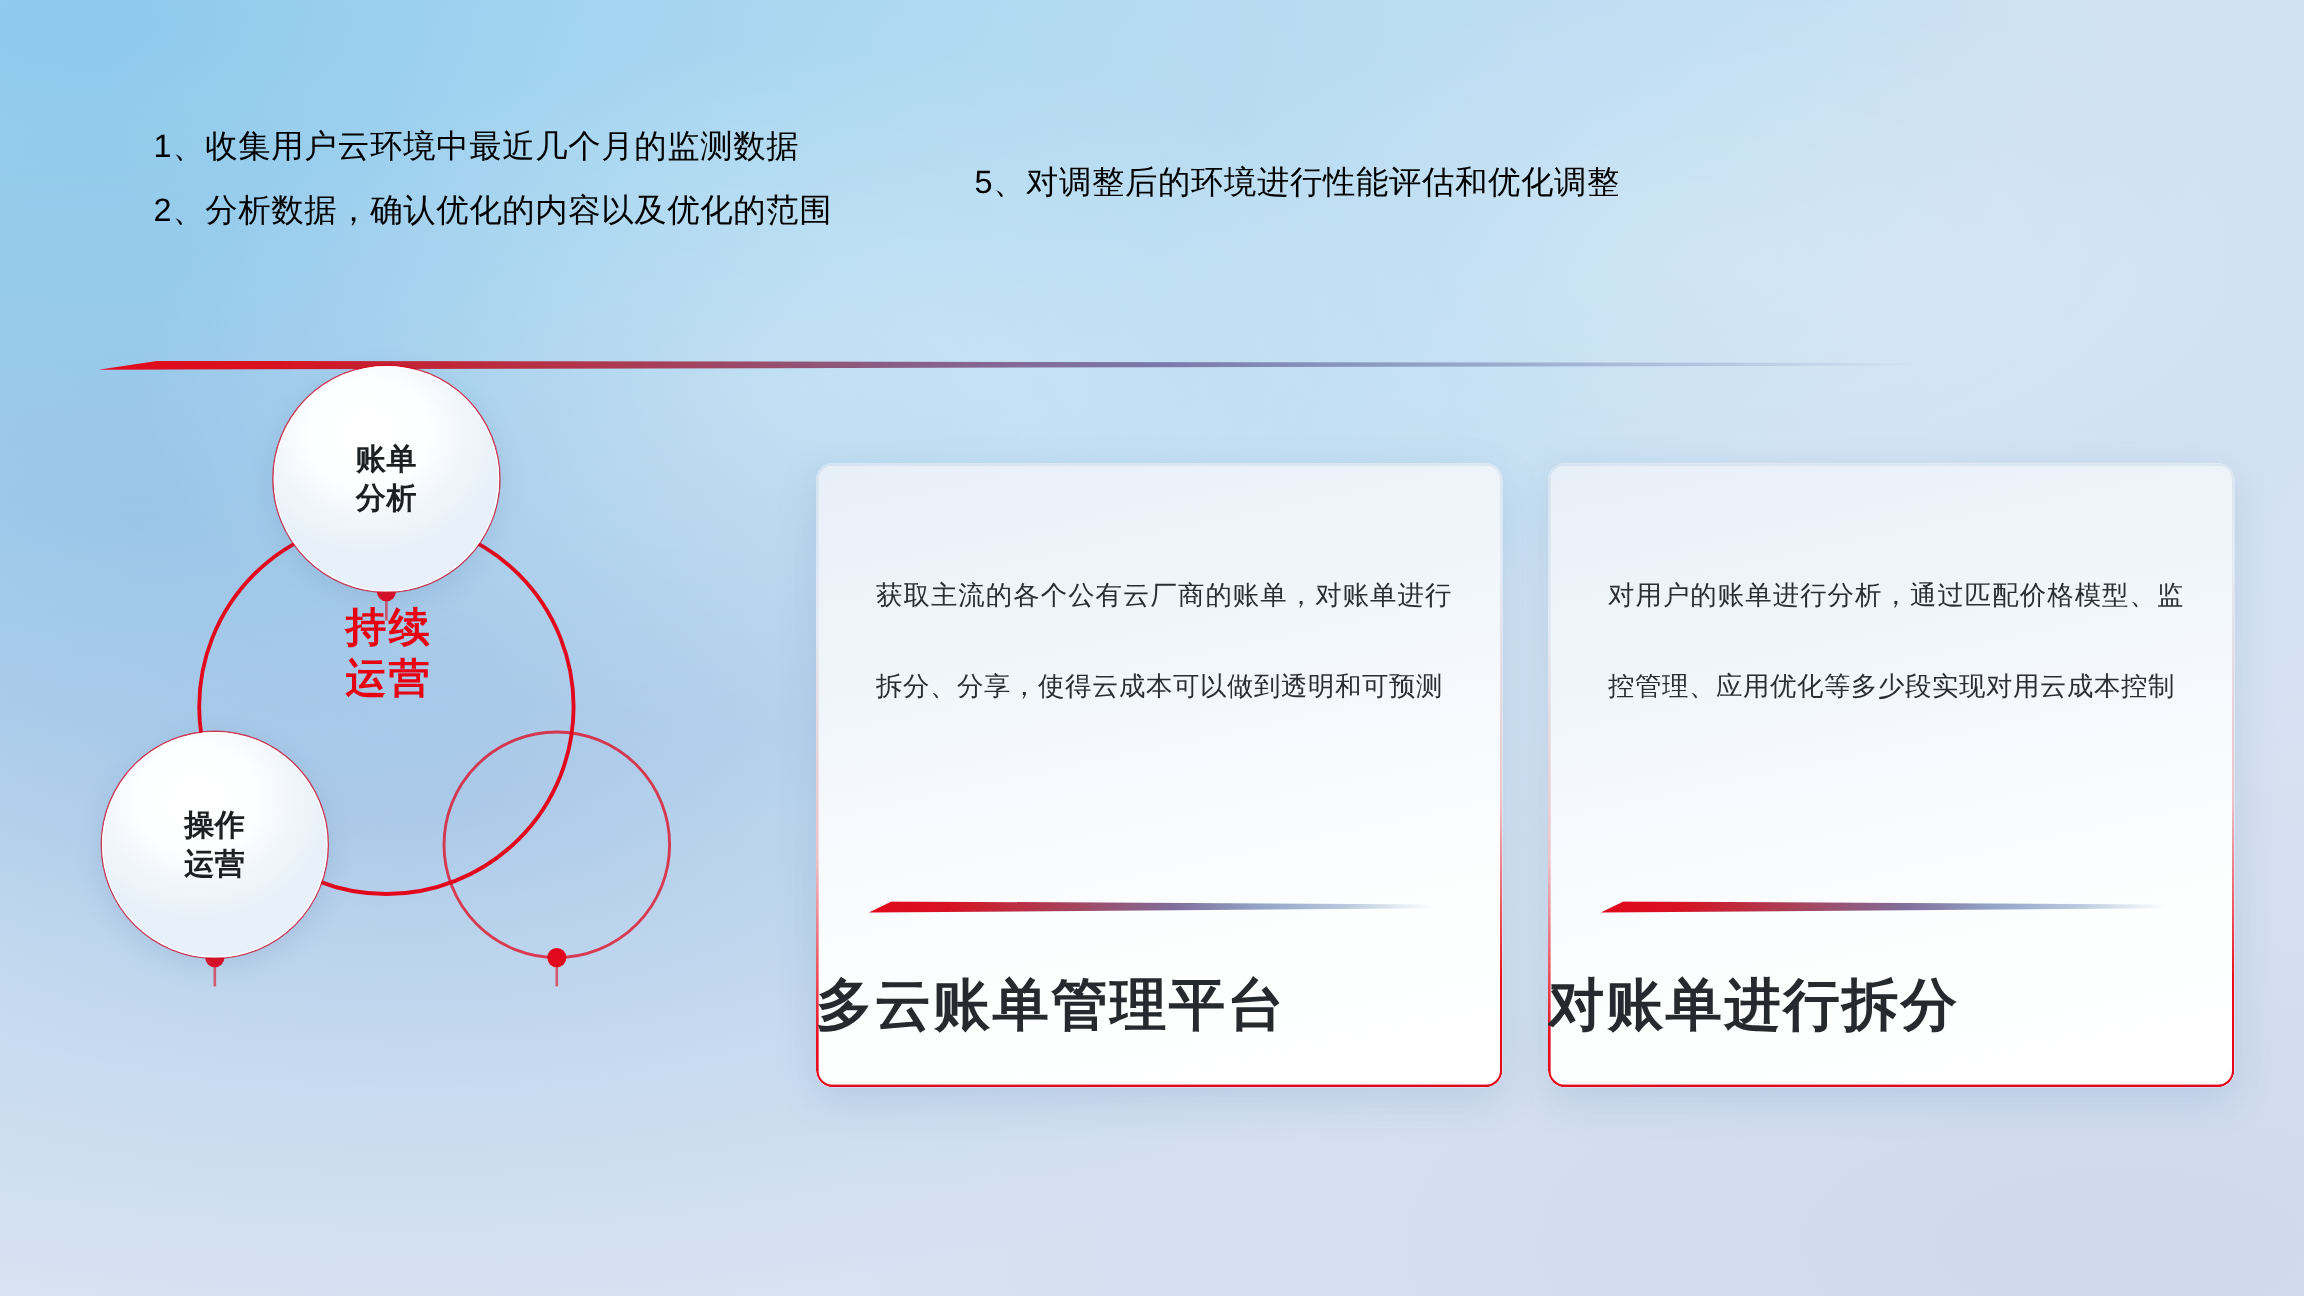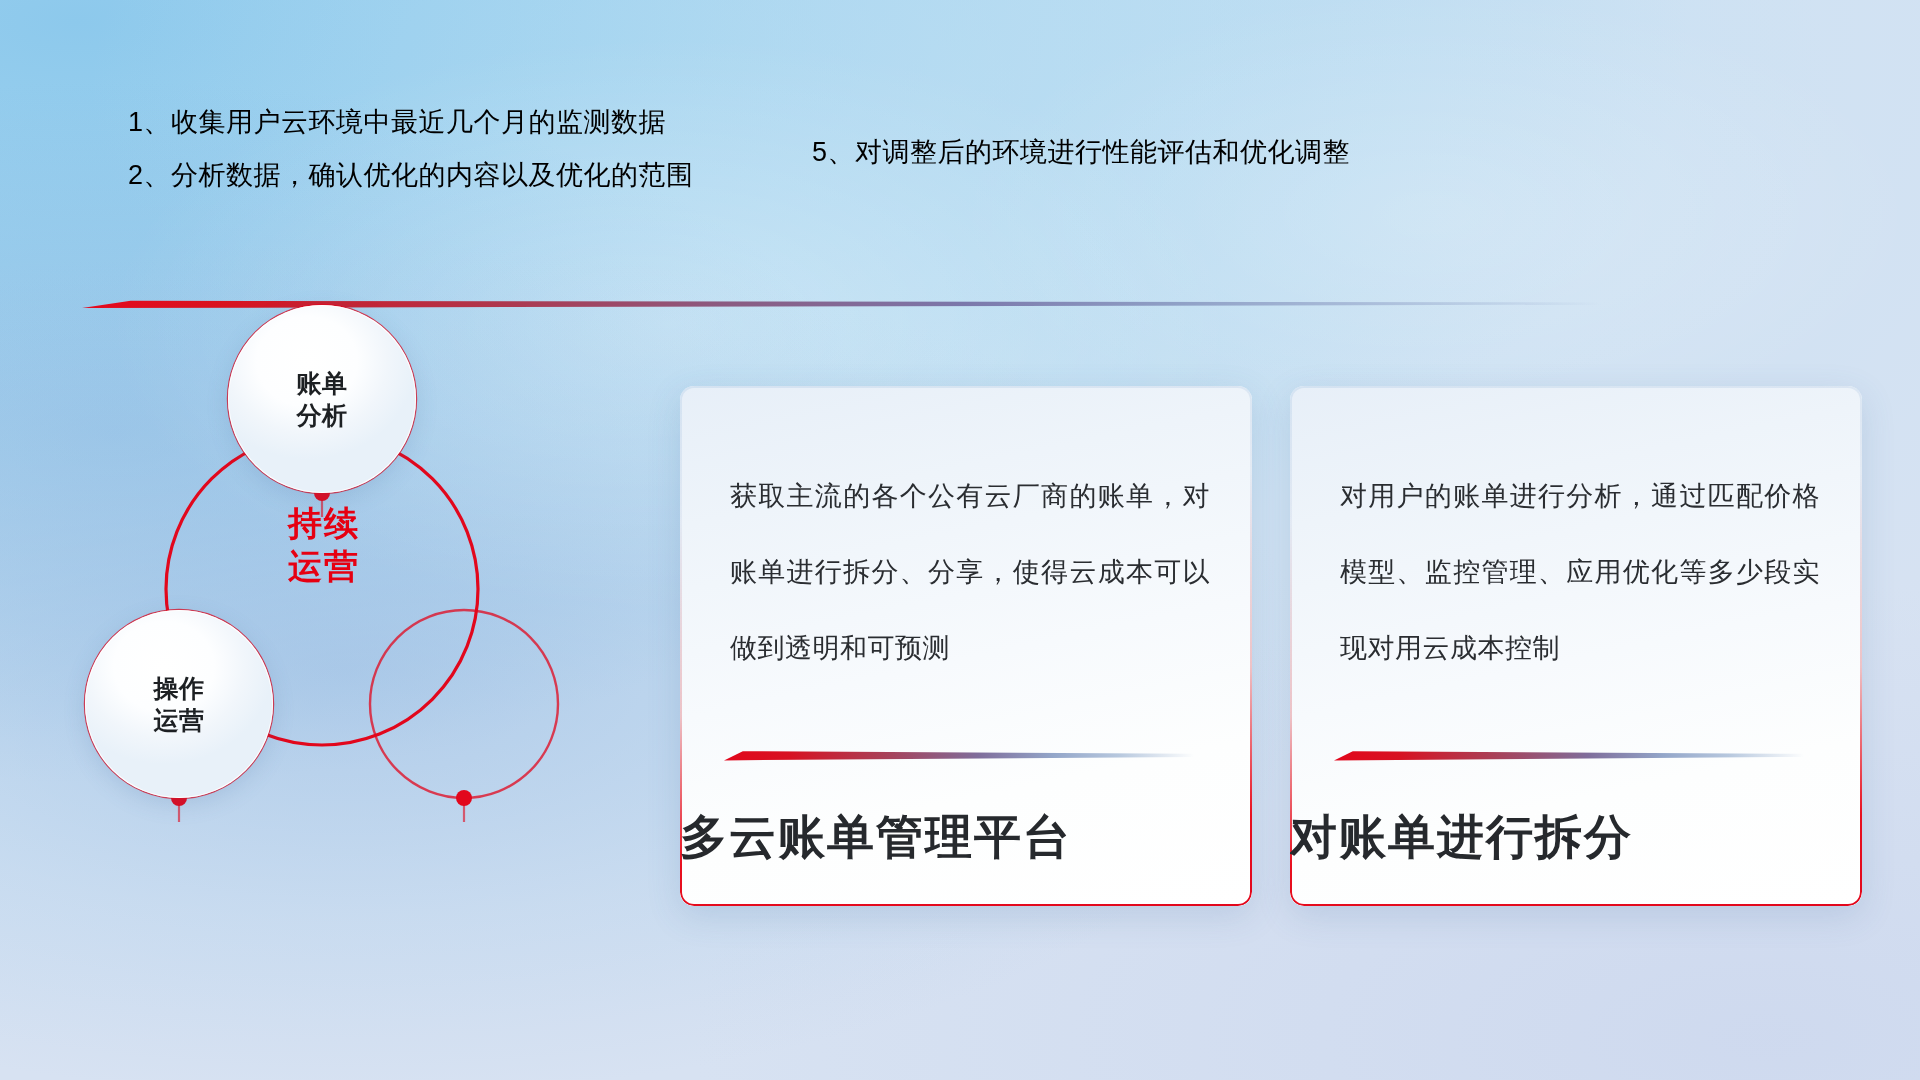--- a/index.html
+++ b/index.html
@@ -85,21 +85,21 @@
     background:linear-gradient(175deg, rgba(196,216,236,.55) 0%, rgba(214,222,236,.5) 24%, rgba(232,170,175,.7) 58%, #e8101f 84%, #e2071c 100%);
     -webkit-mask:linear-gradient(#000 0 0) content-box, linear-gradient(#000 0 0);
     -webkit-mask-composite:xor; mask-composite:exclude;
     pointer-events:none;
   }
   #card-1{ left:680px; }
   #card-2{ left:1290px; }
 
   .card-body{
     position:absolute; left:50px; right:42px; top:72px;
-    font-size:27px; line-height:76px; color:#2a2d31; letter-spacing:.5px;
+    font-size:22px; line-height:76px; color:#2a2d31; letter-spacing:.5px;
     text-align:justify; text-align-last:left;
   }
   .card-rule{
     position:absolute; left:44px; top:363px; width:470px; height:12px;
   }
   .card-rule .wedge{
     position:absolute; inset:0;
     background:linear-gradient(90deg,#e2071c 0%,#d71222 14%,#a94057 34%,#7f6d9b 54%,#93a6c9 70%,#b7c8de 84%,rgba(200,216,234,0) 100%);
     -webkit-clip-path:polygon(0 95%, 4% 18%, 100% 40%, 100% 66%);
     clip-path:polygon(0 95%, 4% 18%, 100% 40%, 100% 66%);

